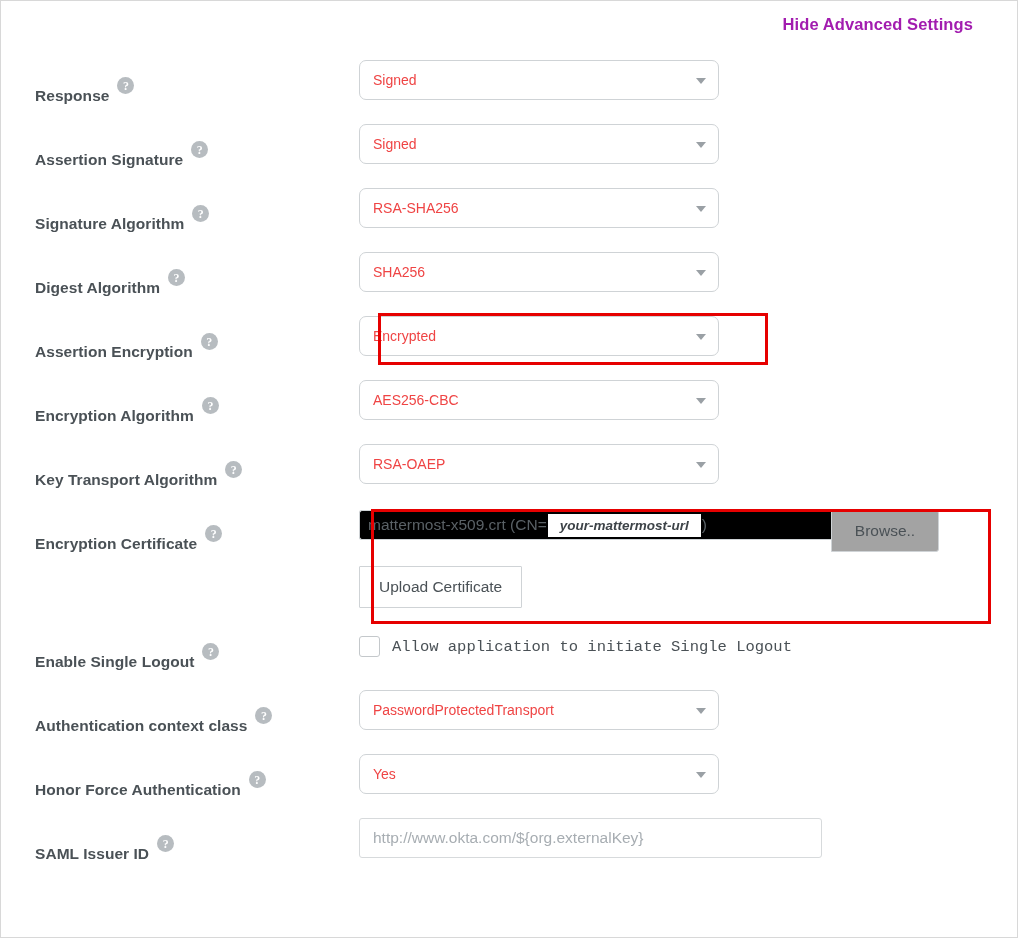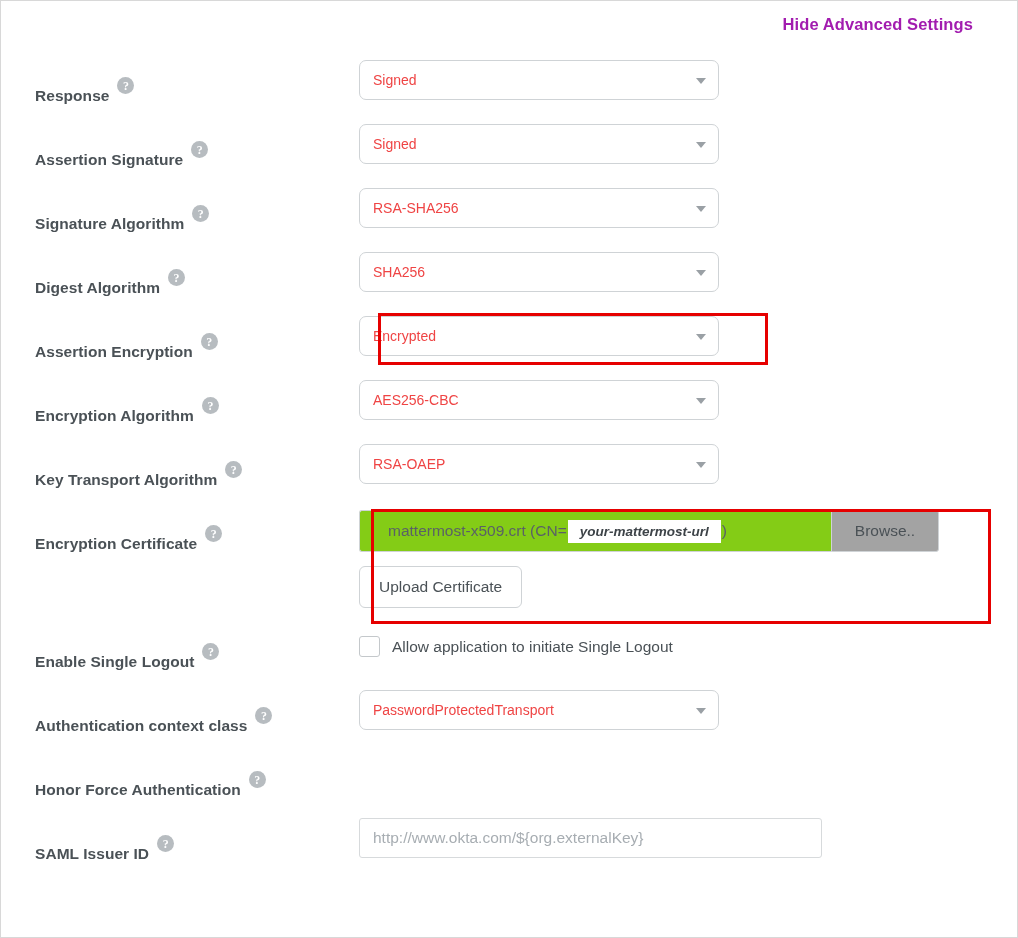--- a/index.html
+++ b/index.html
@@ -112,29 +112,29 @@
     border-top: 6px solid #9aa0a5;
   }
 
   .cert-row-inner {
     display: flex;
     align-items: stretch;
     width: 580px;
   }
   .cert-input {
     flex: 1;
-    height: 42px;
+    height: 30px;
     box-sizing: border-box;
     border: 1px solid #cfd3d6;
     border-right: none;
     border-radius: 3px 0 0 3px;
-    background: #84cc16;
+    background: #000000;
     display: flex;
     align-items: center;
-    padding: 0 28px;
+    padding: 0 8px;
     font-size: 15.5px;
     color: #5a6166;
     overflow: hidden;
     white-space: nowrap;
   }
   .cert-redacted {
     display: inline-block;
     background: #ffffff;
     border: 1px solid #ffffff;
     padding: 2px 10px;
@@ -156,21 +156,21 @@
     color: #4a5156;
     font-family: "Liberation Sans", sans-serif;
     cursor: pointer;
   }
   .upload-btn {
     margin-top: 14px;
     height: 42px;
     padding: 0 19px;
     box-sizing: border-box;
     border: 1px solid #cfd3d6;
-    border-radius: 6px;
+    border-radius: 1px;
     background: #ffffff;
     font-size: 15.5px;
     color: #4a5156;
     font-family: "Liberation Sans", sans-serif;
     cursor: pointer;
   }
 
   .checkbox-line {
     display: flex;
     align-items: center;
@@ -344,21 +344,21 @@
         </div>
         <button class="upload-btn">Upload Certificate</button>
       </div>
     </div>
 
     <div class="row">
       <div class="label-cell">
         <span class="label-text">Enable Single Logout</span>
         <span class="help-icon">?</span>
       </div>
-      <div class="field-cell" style="padding-top:16px;">
+      <div class="field-cell" style="padding-top:16px;font-family:Liberation Mono, monospace;">
         <div class="checkbox-line">
           <span class="checkbox"></span>
           <span class="checkbox-label">Allow application to initiate Single Logout</span>
         </div>
       </div>
     </div>
 
     <div class="row">
       <div class="label-cell">
         <span class="label-text">Authentication context class</span>
@@ -370,20 +370,26 @@
           <span class="caret"></span>
         </div>
       </div>
     </div>
 
     <div class="row">
       <div class="label-cell">
         <span class="label-text">Honor Force Authentication</span>
         <span class="help-icon">?</span>
       </div>
+      <div class="field-cell">
+        <div class="select">
+          <span>Yes</span>
+          <span class="caret"></span>
+        </div>
+      </div>
     </div>
 
     <div class="row">
       <div class="label-cell">
         <span class="label-text">SAML Issuer ID</span>
         <span class="help-icon">?</span>
       </div>
       <div class="field-cell">
         <input class="text-input" type="text" placeholder="http://www.okta.com/${org.externalKey}" style="">
       </div>

